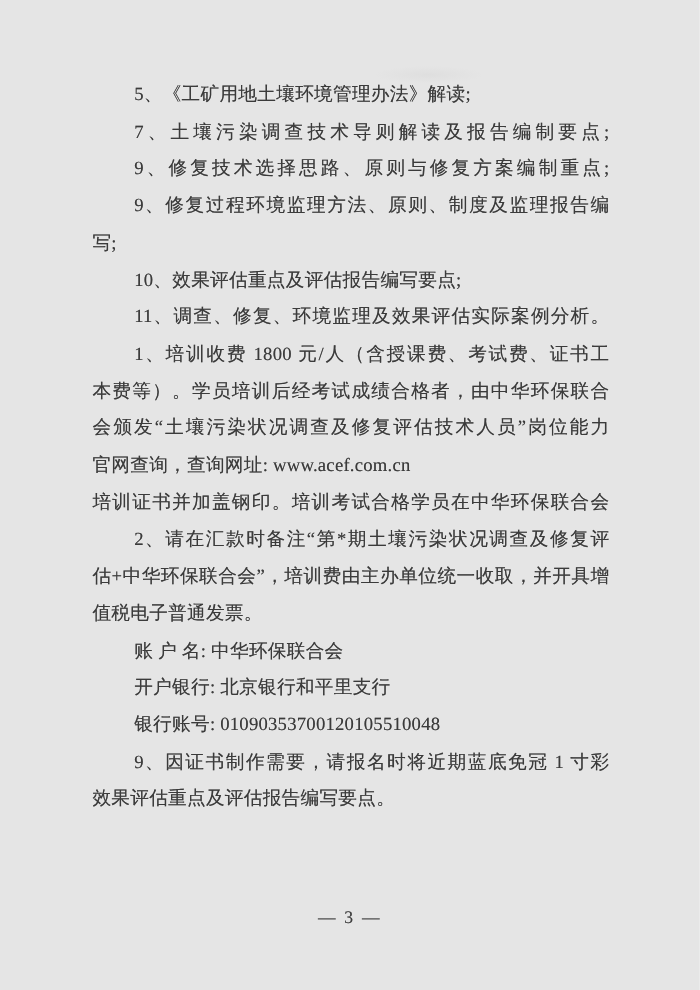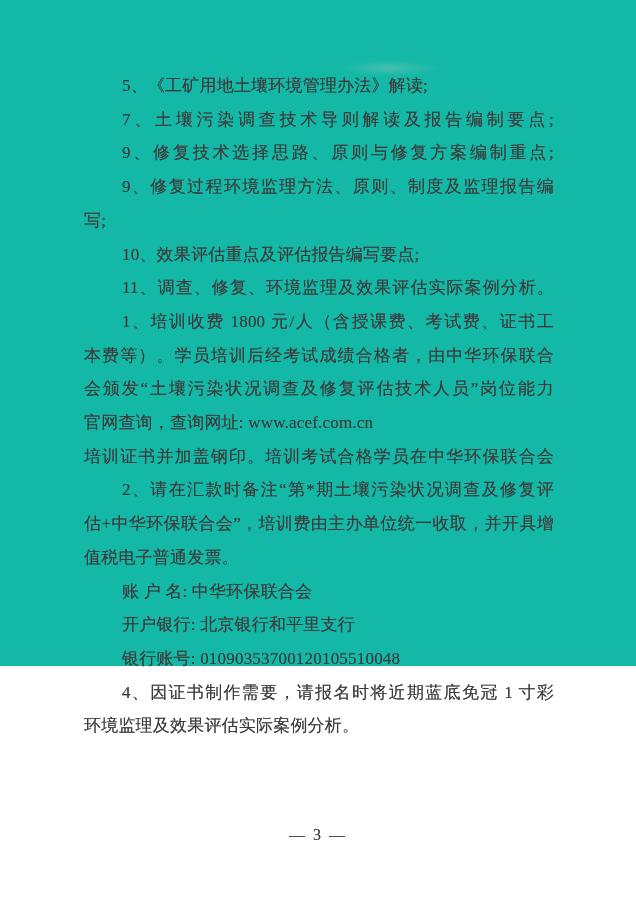--- a/index.html
+++ b/index.html
@@ -8,22 +8,22 @@
   }
   body {
     width: 636px;
     height: 900px;
     background: #ffffff;
     overflow: hidden;
   }
   .page {
     position: relative;
     width: 636px;
-    height: 666px;
-    background: #14b8a6;
+    height: 900px;
+    background: #e5e5e5;
     font-family: "Liberation Serif", "DejaVu Serif", serif;
     color: #3b3b3b;
   }
   .scan-smudge {
     position: absolute;
     left: 340px;
     top: 60px;
     width: 100px;
     height: 16px;
     background: radial-gradient(ellipse at center, rgba(205,205,205,0.28), rgba(205,205,205,0) 70%);
@@ -79,18 +79,18 @@
     <div class="line justify">本费等）。学员培训后经考试成绩合格者，由中华环保联合</div>
     <div class="line justify">会颁发“土壤污染状况调查及修复评估技术人员”岗位能力</div>
     <div class="line">官网查询，查询网址: www.acef.com.cn</div>
     <div class="line justify">培训证书并加盖钢印。培训考试合格学员在中华环保联合会</div>
     <div class="line indent justify">2、请在汇款时备注“第*期土壤污染状况调查及修复评</div>
     <div class="line justify">估+中华环保联合会”，培训费由主办单位统一收取，并开具增</div>
     <div class="line">值税电子普通发票。</div>
     <div class="line indent">账 户 名: 中华环保联合会</div>
     <div class="line indent">开户银行: 北京银行和平里支行</div>
     <div class="line indent">银行账号: 01090353700120105510048</div>
-    <div class="line indent justify">4、因证书制作需要，请报名时将近期蓝底免冠 1 寸彩</div>
-    <div class="line">环境监理及效果评估实际案例分析。</div>
+    <div class="line indent justify">9、因证书制作需要，请报名时将近期蓝底免冠 1 寸彩</div>
+    <div class="line">效果评估重点及评估报告编写要点。</div>
   </div>
 
   <div class="page-number">— 3 —</div>
 </div>
 
 </body></html>

